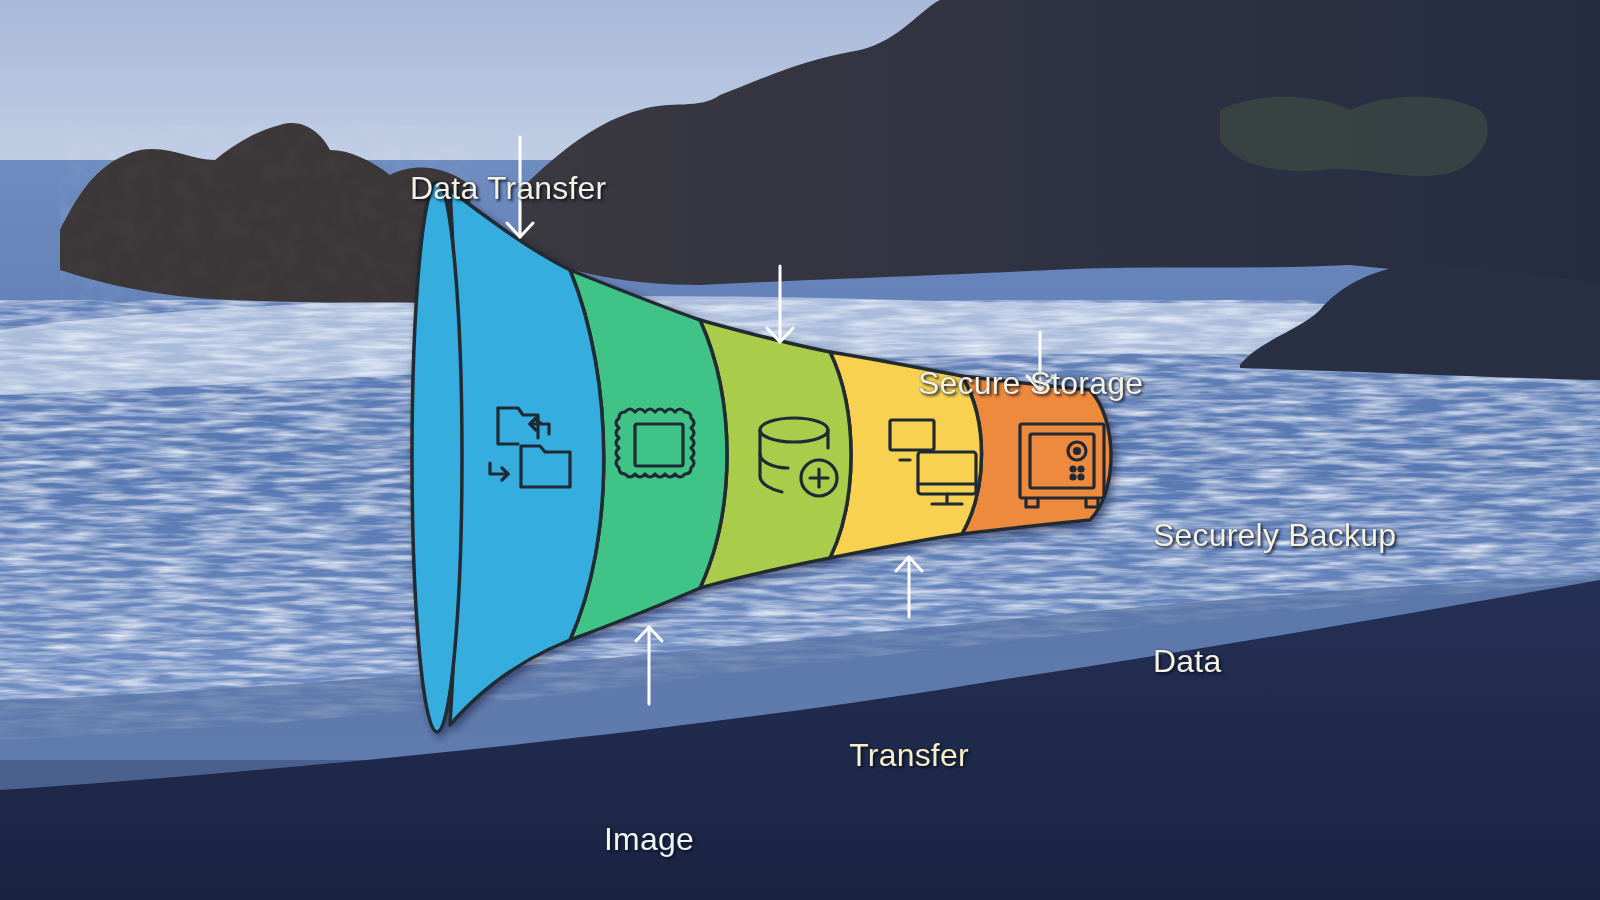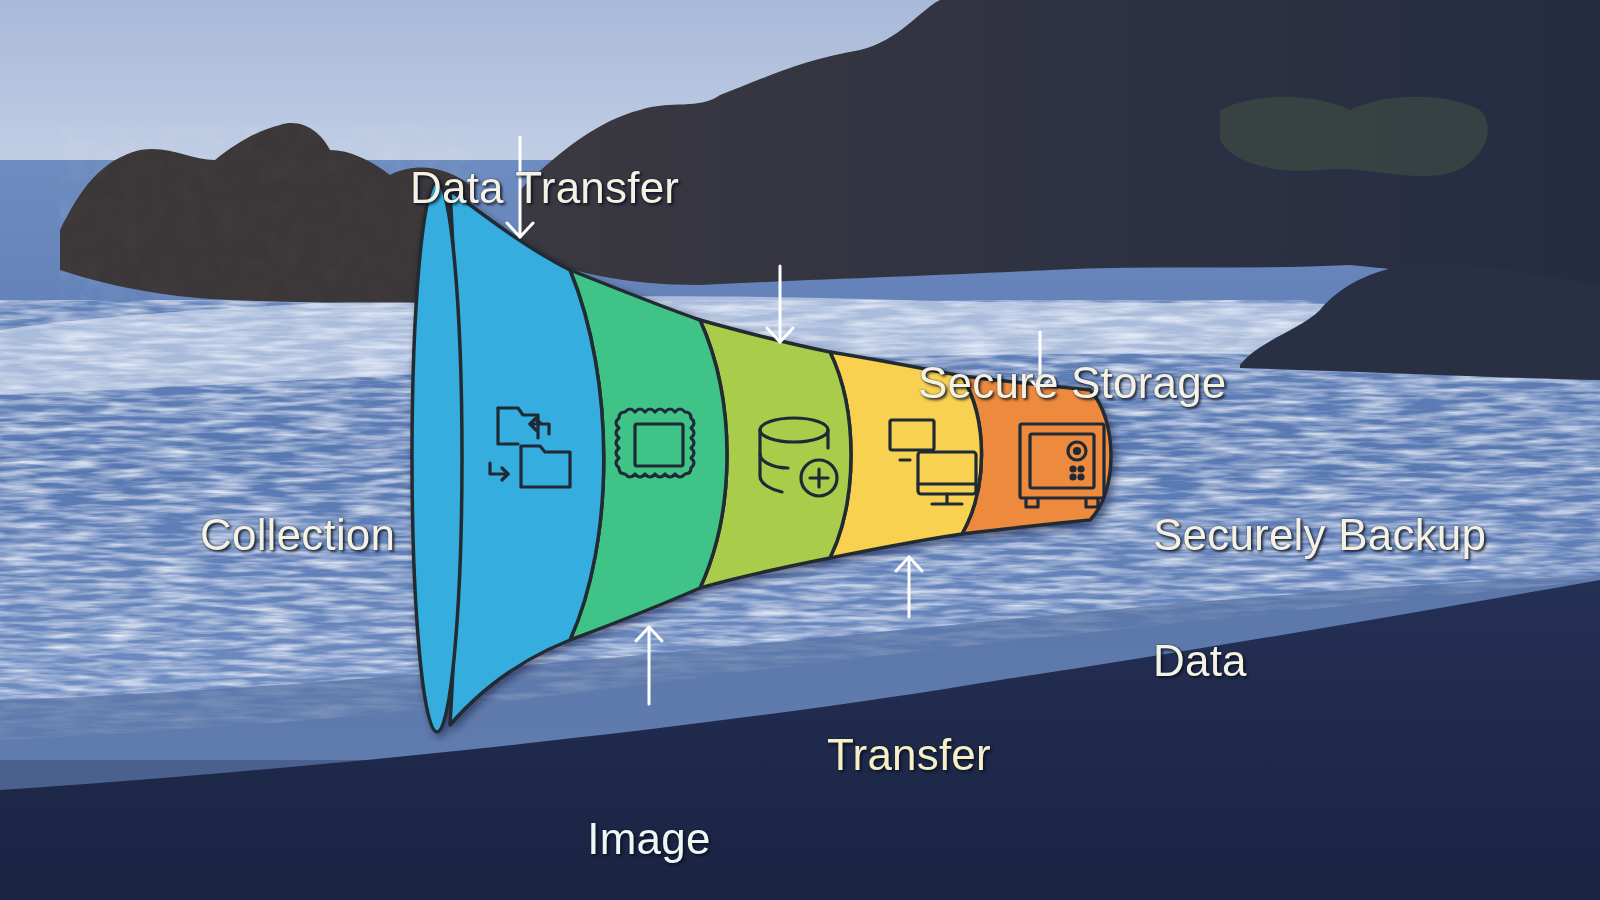--- a/index.html
+++ b/index.html
@@ -2,21 +2,21 @@
 <html><head>
 <meta charset="utf-8">
 <style>
   html, body { margin: 0; padding: 0; }
   body { width: 1600px; height: 900px; overflow: hidden; background: #1c2645; }
   #stage { position: relative; width: 1600px; height: 900px; overflow: hidden; }
   svg#scene { position: absolute; left: 0; top: 0; }
   .label {
     position: absolute;
     font-family: "Liberation Sans", sans-serif;
-    font-size: 44px;
+    font-size: 32px;
     line-height: 42px;
     color: #f4f2e2;
     text-shadow: 2px 2px 3px rgba(10,15,35,0.85), 0 0 2px rgba(10,15,35,0.6);
     white-space: pre;
     letter-spacing: 0.2px;
   }
   .label.center { text-align: center; }
   .label.right { text-align: right; }
   .label span { display: block; }
 </style>
@@ -160,21 +160,20 @@
           <path d="M636,641 L649,627 L662,641"></path>
       </g>
       <g>
         <path d="M909,617 L909,557"></path>
           <path d="M896,571 L909,557 L922,571"></path>
       </g>
     </g>
   </svg>
 
   <div class="label right" style="left:200px; top:430px; width:190px;">
-    <span>Collection</span>
   </div>
 
   <div class="label" style="left:410px; top:83px;">
     <span>Data Transfer</span>
   </div>
 
 
   <div class="label" style="left:918px; top:278px;">
     <span>Secure Storage</span>
   </div>

